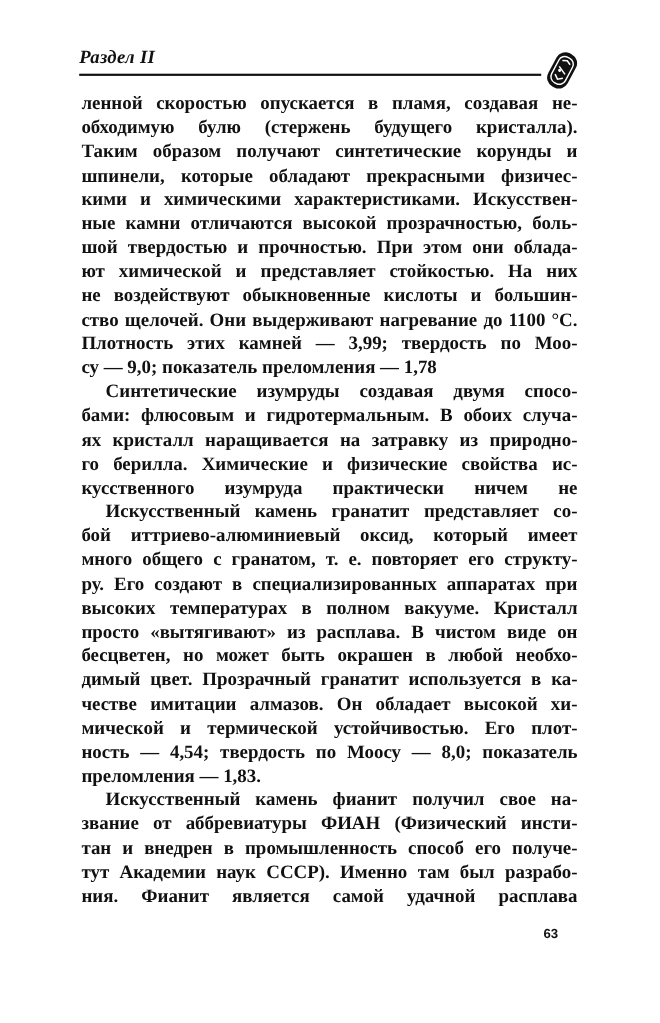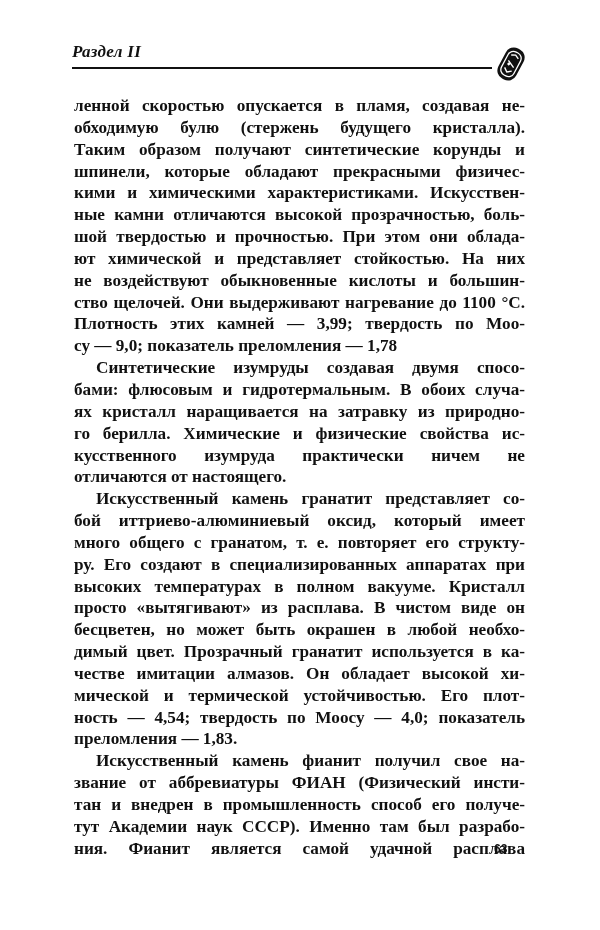--- a/index.html
+++ b/index.html
@@ -3,21 +3,21 @@
 <meta charset="utf-8">
 <style>
   html, body { margin: 0; padding: 0; background: #ffffff; }
   body { width: 600px; height: 930px; position: relative; overflow: hidden; color: #111; }
   .header { position: absolute; left: 72px; top: 38px; width: 420px; height: 32px; }
   .header-title { position: absolute; left: 0; right: 0; top: 4px; text-align: left;
     font-family: "Liberation Serif", serif; font-style: italic; font-weight: bold; font-size: 17px; letter-spacing: 0.3px; }
   .header-rule { position: absolute; left: 0; right: 0; top: 29px; height: 2px; background: #111; }
   .gem-icon { position: absolute; left: 496px; top: 44px; width: 30px; height: 40px; }
   .body-text { position: absolute; left: 74px; top: 83px; width: 451px;
-    font-family: "Liberation Serif", serif; font-weight: bold; font-size: 17.2px; line-height: 21.85px; margin-top: 12px; }
+    font-family: "Liberation Serif", serif; font-weight: bold; font-size: 17.2px; line-height: 21.85px; }
   .line { display: block; white-space: nowrap; text-align: justify; text-align-last: justify; height: 21.85px; overflow: hidden; }
   .line.last { text-align-last: left; }
   .line.indent { padding-left: 22px; }
   .page-number { position: absolute; left: 494px; top: 842px; font-family: "Liberation Sans", sans-serif; font-weight: bold; font-size: 12px; }
 </style>
 </head>
 <body>
 
 <div class="header">
   <div class="header-title">Раздел II</div>
@@ -44,32 +44,31 @@
     <span class="line">ют химической и представляет стойкостью. На них</span>
     <span class="line">не воздействуют обыкновенные кислоты и большин-</span>
     <span class="line">ство щелочей. Они выдерживают нагревание до 1100 °С.</span>
     <span class="line">Плотность этих камней — 3,99; твердость по Моо-</span>
     <span class="line last">су — 9,0; показатель преломления — 1,78</span>
     <span class="line indent">Синтетические изумруды создавая двумя спосо-</span>
     <span class="line">бами: флюсовым и гидротермальным. В обоих случа-</span>
     <span class="line">ях кристалл наращивается на затравку из природно-</span>
     <span class="line">го берилла. Химические и физические свойства ис-</span>
     <span class="line">кусственного изумруда практически ничем не</span>
-    <span class="line last">отличаются от настоящего.</span>
     <span class="line indent">Искусственный камень гранатит представляет со-</span>
     <span class="line">бой иттриево-алюминиевый оксид, который имеет</span>
     <span class="line">много общего с гранатом, т. е. повторяет его структу-</span>
     <span class="line">ру. Его создают в специализированных аппаратах при</span>
     <span class="line">высоких температурах в полном вакууме. Кристалл</span>
     <span class="line">просто «вытягивают» из расплава. В чистом виде он</span>
     <span class="line">бесцветен, но может быть окрашен в любой необхо-</span>
     <span class="line">димый цвет. Прозрачный гранатит используется в ка-</span>
     <span class="line">честве имитации алмазов. Он обладает высокой хи-</span>
     <span class="line">мической и термической устойчивостью. Его плот-</span>
-    <span class="line">ность — 4,54; твердость по Моосу — 4,0; показатель</span>
+    <span class="line">ность — 4,54; твердость по Моосу — 8,0; показатель</span>
     <span class="line last">преломления — 1,83.</span>
     <span class="line indent">Искусственный камень фианит получил свое на-</span>
     <span class="line">звание от аббревиатуры ФИАН (Физический инсти-</span>
     <span class="line">тан и внедрен в промышленность способ его получе-</span>
     <span class="line">тут Академии наук СССР). Именно там был разрабо-</span>
     <span class="line">ния. Фианит является самой удачной расплава</span>
   </div>
 
 <div class="page-number">63</div>
 

